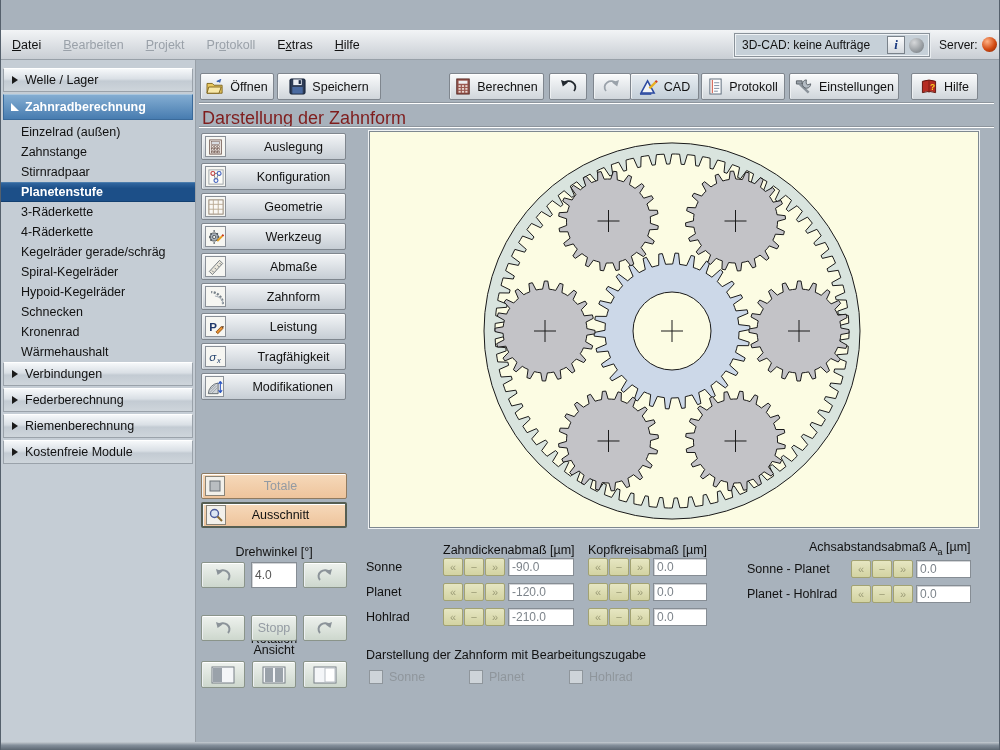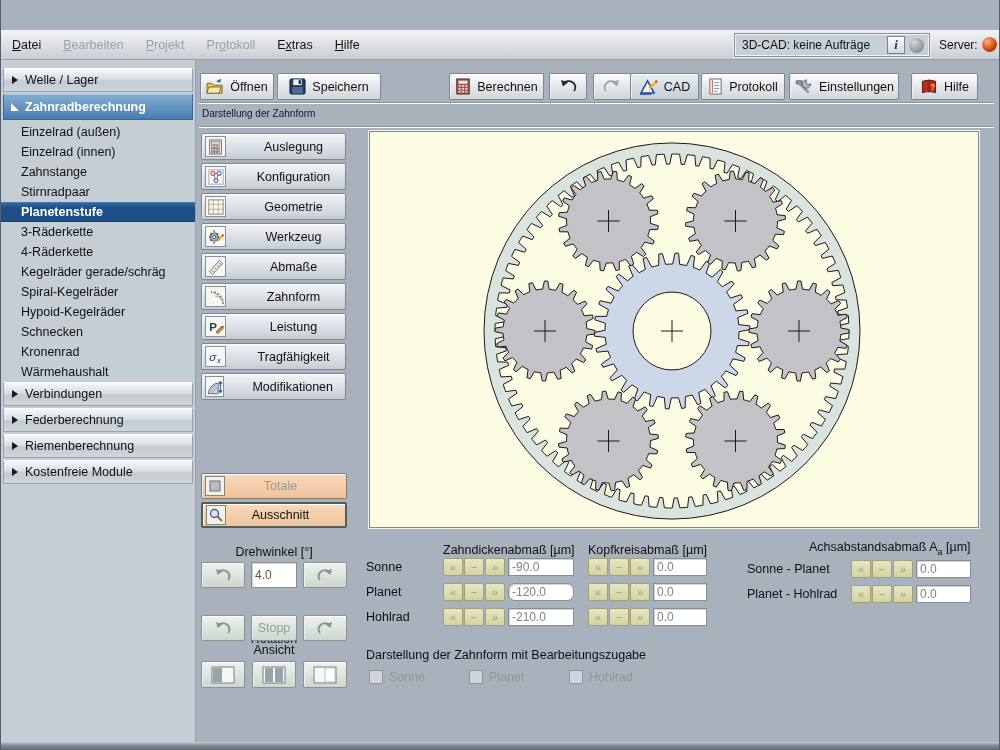--- a/index.html
+++ b/index.html
@@ -48,21 +48,21 @@
   
   .btn3d{position:absolute;background:linear-gradient(#fafbfc,#d0d6db);border:1px solid #7f868e;
          border-radius:2px;box-shadow:inset 0 1px 0 #ffffff, inset 1px 0 0 #eef1f3;
          display:flex;align-items:center;font-size:12.5px;color:#111;cursor:default;}
   .btn3d .ic{display:flex;align-items:center;justify-content:center;}
   .btn3d.disabled{color:#949ba3;}
   .tb-cad{background:linear-gradient(#e8eef3,#c3ced7);}
   .tbtxt{margin-left:6px;}
   
   .groove{position:absolute;height:2px;background:#8d959d;border-bottom:1px solid #fff;}
-  #sectitle{position:absolute;left:201px;top:108px;font-size:10px;color:#0f172a;}
+  #sectitle{position:absolute;left:201px;top:108px;font-size:18px;color:#7f1d1d;}
   
   .navbtn{left:200px;width:145px;height:27px;background:linear-gradient(#f3f5f7,#c6cdd4);}
   .navbtn .tile{width:21px;height:21px;margin-left:3px;background:#f6f6f2;border:1px solid #8a9098;
                 display:flex;align-items:center;justify-content:center;}
   .navbtn .lbl{flex:1;text-align:center;margin-right:12px;padding-left:28px;}
   
   .orangebtn{left:200px;width:146px;height:26px;background:linear-gradient(#f6d9ba,#eec49c);border:1px solid #8f7a60;}
   .orangebtn .tile{width:20px;height:20px;margin-left:3px;background:#f2f0ea;border:1px solid #8a8478;
                    display:flex;align-items:center;justify-content:center;}
   .orangebtn .lbl{flex:1;text-align:center;margin-right:10px;font-size:12.5px;}
@@ -115,21 +115,20 @@
   <div id="sidebar">
       <div class="shead">
         <span class="arr"></span>
         <span>Welle / Lager</span>
       </div>
       <div class="shead expanded">
         <span class="arr"></span>
         <span>Zahnradberechnung</span>
       </div>
       <div class="sitem">Einzelrad (außen)</div>
-      <div class="sitem">Einzelrad (innen)</div>
       <div class="sitem">Zahnstange</div>
       <div class="sitem">Stirnradpaar</div>
       <div class="sitem selected">Planetenstufe</div>
       <div class="sitem">3-Räderkette</div>
       <div class="sitem">4-Räderkette</div>
       <div class="sitem">Kegelräder gerade/schräg</div>
       <div class="sitem">Spiral-Kegelräder</div>
       <div class="sitem">Hypoid-Kegelräder</div>
       <div class="sitem">Schnecken</div>
       <div class="sitem">Kronenrad</div>
@@ -480,21 +479,21 @@
       <div class="step" style="left: 484px; top: 558px;">»</div>
       <input class="val" value="-90.0" style="left: 507px; top: 558px; width: 66px; height: 18px;">
       <div class="step" style="left: 587px; top: 558px;">«</div>
       <div class="step" style="left: 608px; top: 558px;">−</div>
       <div class="step" style="left: 629px; top: 558px;">»</div>
       <input class="val" value="0.0" style="left: 652px; top: 558px; width: 54px; height: 18px;">
       <div class="rowlabel" style="left: 365px; top: 585px;">Planet</div>
       <div class="step" style="left: 442px; top: 583px;">«</div>
       <div class="step" style="left: 463px; top: 583px;">−</div>
       <div class="step" style="left: 484px; top: 583px;">»</div>
-      <input class="val" value="-120.0" style="left: 507px; top: 583px; width: 66px; height: 18px; border-radius: 7px;">
+      <input class="val" value="-120.0" style="left: 507px; top: 583px; width: 66px; height: 18px;">
       <div class="step" style="left: 587px; top: 583px;">«</div>
       <div class="step" style="left: 608px; top: 583px;">−</div>
       <div class="step" style="left: 629px; top: 583px;">»</div>
       <input class="val" value="0.0" style="left: 652px; top: 583px; width: 54px; height: 18px;">
       <div class="rowlabel" style="left: 365px; top: 610px;">Hohlrad</div>
       <div class="step" style="left: 442px; top: 608px;">«</div>
       <div class="step" style="left: 463px; top: 608px;">−</div>
       <div class="step" style="left: 484px; top: 608px;">»</div>
       <input class="val" value="-210.0" style="left: 507px; top: 608px; width: 66px; height: 18px;">
       <div class="step" style="left: 587px; top: 608px;">«</div>

